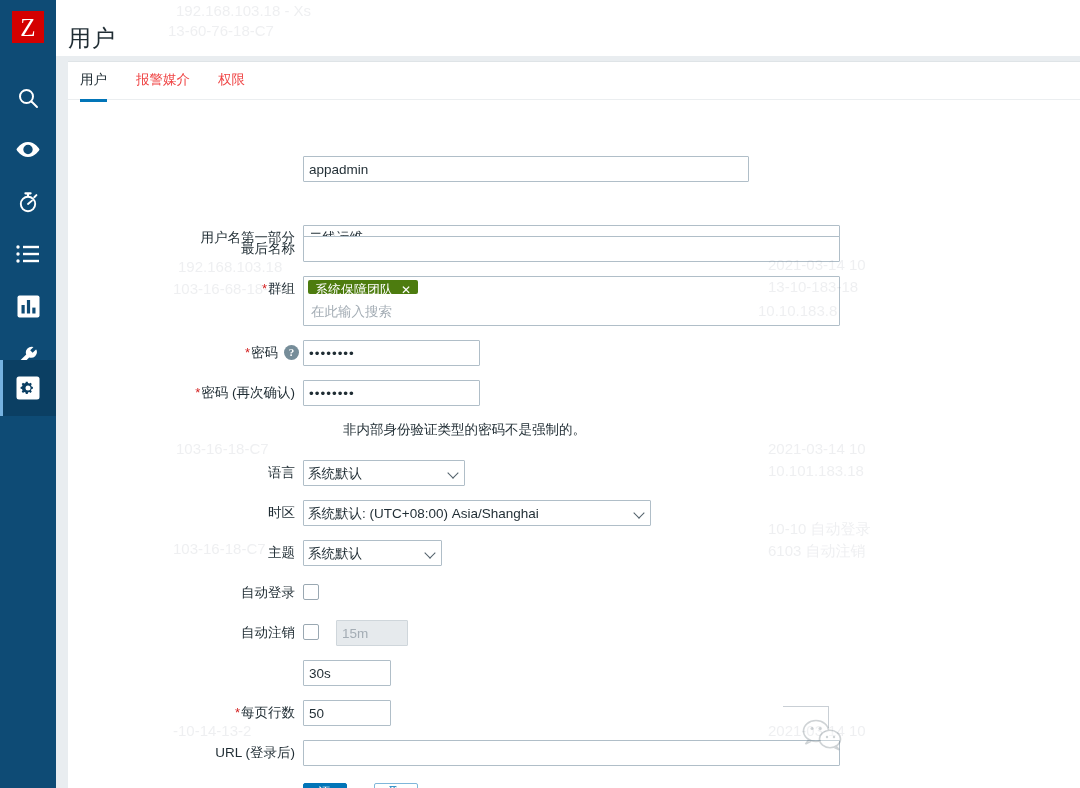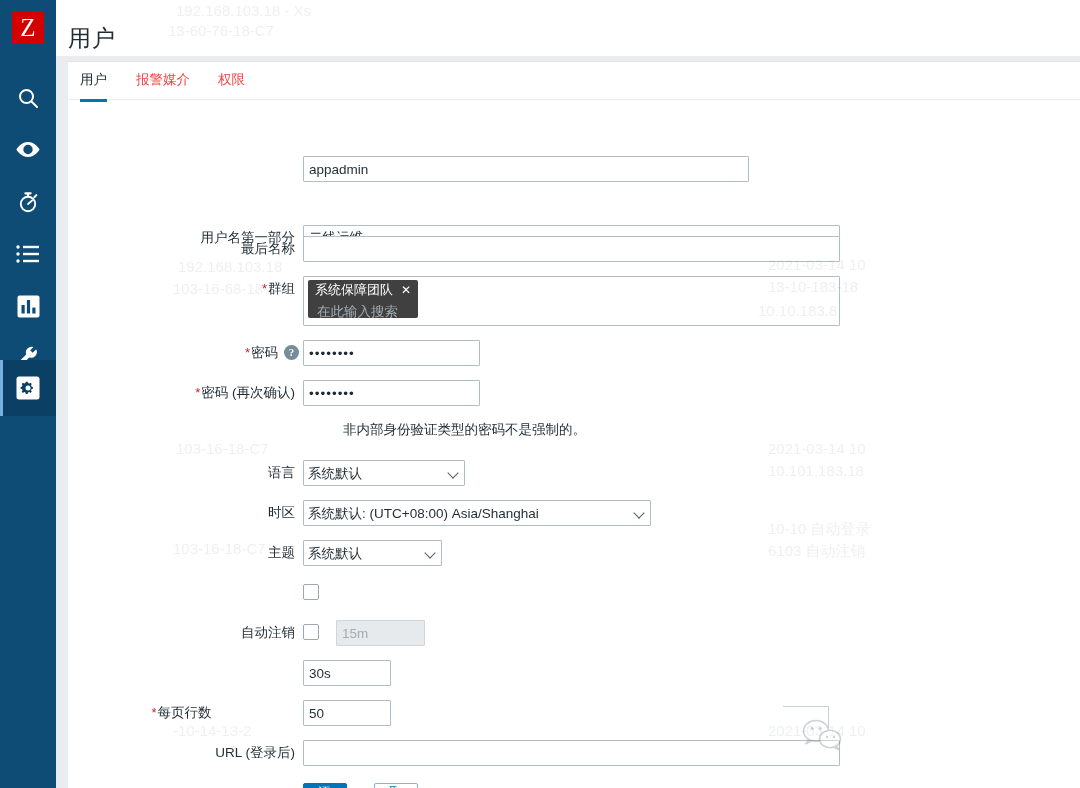--- a/index.html
+++ b/index.html
@@ -167,37 +167,37 @@
   
   #ms-box {
     width: 537px; height: 50px;
     border: 1px solid #b0bec8;
     background: #fff;
     position: relative;
     border-radius: 1px;
   }
   #ms-chip {
     position: absolute; left: 4px; top: 3px;
-    height: 38px;
-    background: #404040;
+    height: 14px;
+    background: #4d7c0f;
     color: #ffffff;
     font-size: 13px;
     line-height: 20px;
     padding: 0 7px 8px 7px;
     border-radius: 2px;
     white-space: nowrap;
   }
   #ms-chip .x {
     margin-left: 8px;
     font-weight: bold;
     font-size: 12px;
     cursor: pointer;
   }
   #ms-placeholder {
-    position: absolute; left: 13px; top: 26px;
+    position: absolute; left: 7px; top: 26px;
     font-size: 13.5px;
     color: #a4adb5;
   }
 
   
   .help-icon {
     position: absolute;
     width: 15px; height: 15px;
     border-radius: 50%;
     background: #768d99;
@@ -471,43 +471,44 @@
           <div class="selwrap">
             <select class="sel" style="width:139px;">
               <option>系统默认</option>
             </select>
             <span class="chev"></span>
           </div>
         </div>
       </div>
 
       <div class="row" style="top:480px; width:1012px;">
+        <div class="lbl" style="left:0; width:227px;">自动登录</div>
         <div class="fieldwrap" style="top:4px;">
           <input type="checkbox" class="cbx" style="">
         </div>
       </div>
 
       <div class="row" style="top:520px; width:1012px;">
         <div class="lbl" style="left:0; width:227px;">自动注销</div>
         <div class="fieldwrap" style="top:4px;">
           <input type="checkbox" class="cbx" style="">
         </div>
         <div class="fieldwrap" style="left:268px; top:0;">
-          <input class="txt" style="width: 89px;" type="text" disabled="" placeholder="15m">
+          <input class="txt" style="width: 72px;" type="text" disabled="" placeholder="15m">
         </div>
       </div>
 
       <div class="row" style="top:560px; width:1012px;">
         <div class="fieldwrap">
           <input class="txt" style="width: 88px;" type="text" value="30s">
         </div>
       </div>
 
       <div class="row" style="top:600px; width:1012px;">
-        <div class="lbl" style="left:0; width:227px;text-align:center;">
+        <div class="lbl" style="left:0; width:227px;">
           <span class="req">*</span><span>每页行数</span>
         </div>
         <div class="fieldwrap">
           <input class="txt" style="width: 88px;" type="text" value="50">
         </div>
       </div>
 
       <div class="row" style="top:640px; width:1012px;">
         <div class="lbl" style="left:0; width:227px;">URL (登录后)</div>
         <div class="fieldwrap">

